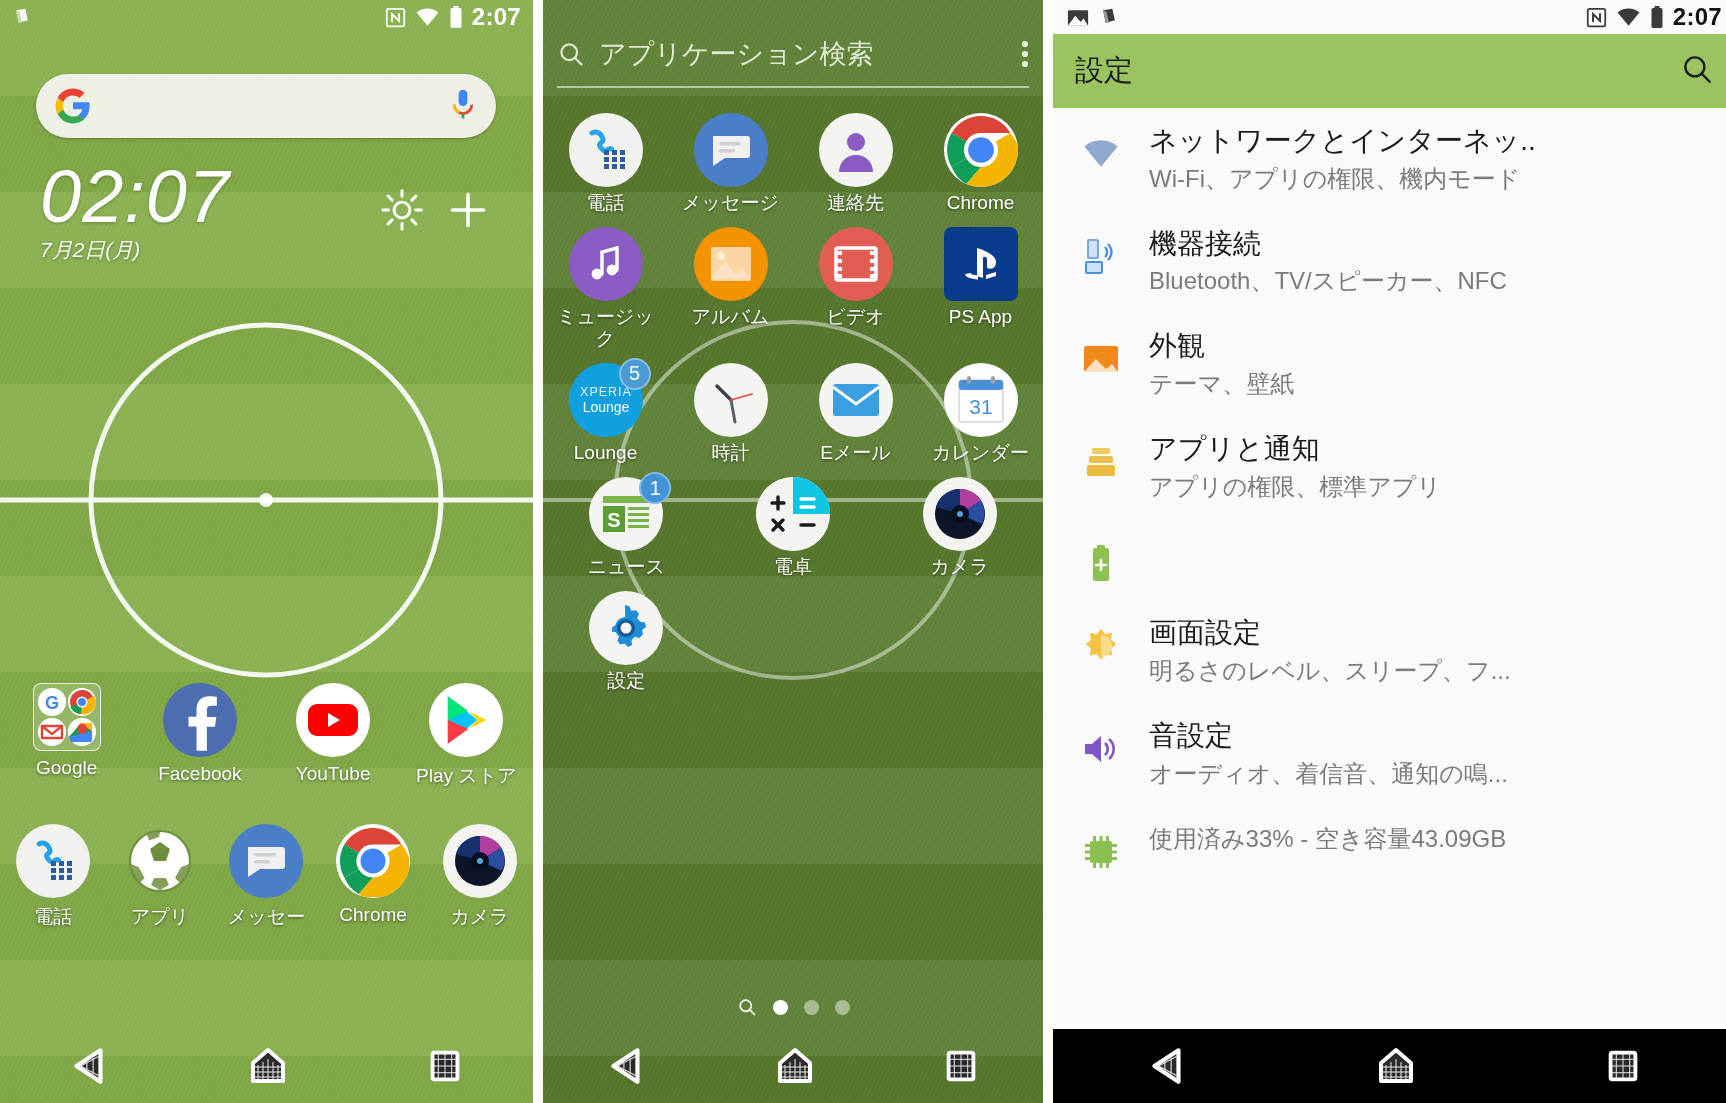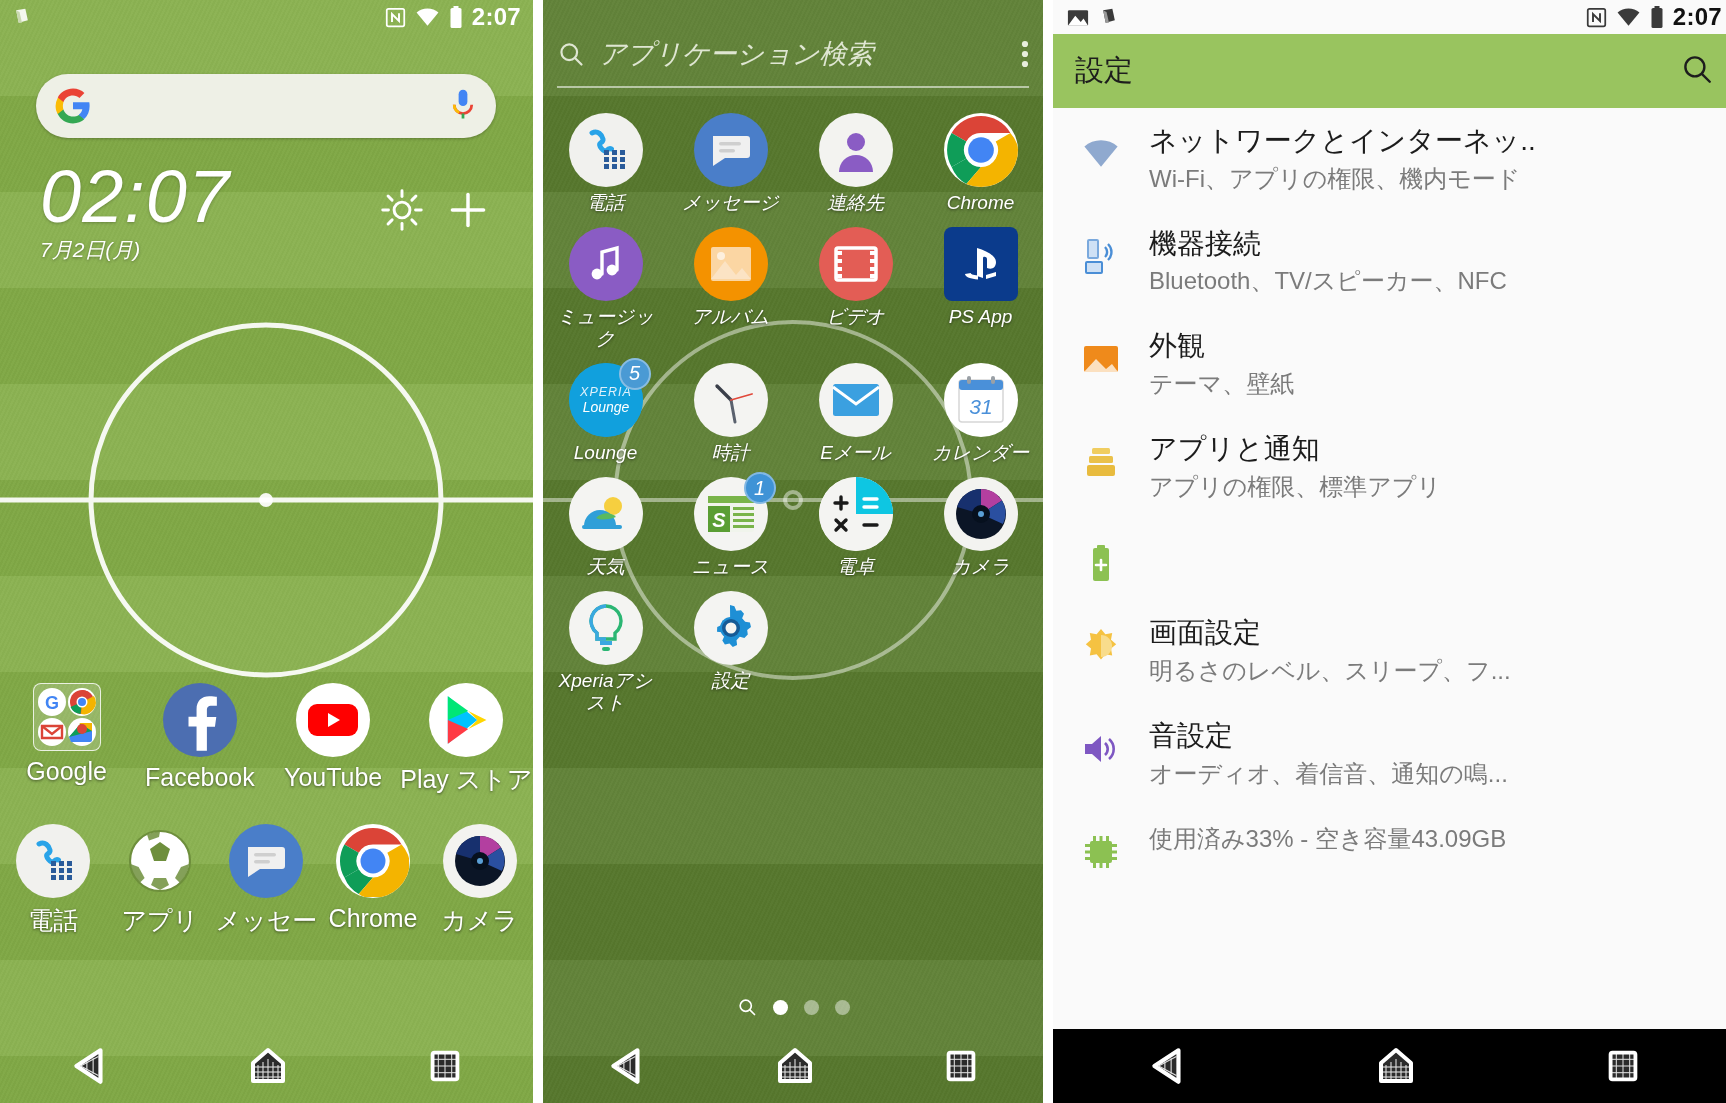--- a/index.html
+++ b/index.html
@@ -4,21 +4,21 @@
 <style>
   * { box-sizing: border-box; margin:0; padding:0; }
   html,body { width:1726px; height:1103px; overflow:hidden; background:#fff;
     font-family:"Liberation Sans","DejaVu Sans",sans-serif; }
   .stage { position:relative; width:1485px; height:1103px; display:flex; background:#ffffff; }
 
   
   .panel { position:relative; overflow:hidden; height:1103px; flex:none; }
   #panel-home   { width:533px; }
   .gap { width:10px; height:1103px; background:#ffffff; flex:none; }
-  #panel-drawer { width:500px;font-style:italic; }
+  #panel-drawer { width:500px; }
   #panel-settings { width:683px; }
 
   
   .grass { position:absolute; inset:0;
     background:
       repeating-linear-gradient(to bottom,
         rgba(255,255,255,0.055) 0px, rgba(255,255,255,0.055) 96px,
         rgba(0,0,0,0.035) 96px, rgba(0,0,0,0.035) 192px),
       repeating-linear-gradient(115deg,
         rgba(255,255,255,0.02) 0px, rgba(255,255,255,0.02) 2px,
@@ -54,21 +54,21 @@
   .clock-time { color:#fff; font-size:74px; font-weight:300; line-height:.95;
     letter-spacing:1px; text-shadow:0 1px 3px rgba(0,0,0,.25);
     font-family:"Liberation Sans",sans-serif; }
   .clock-date { color:#fff; font-size:21px; margin-top:4px; text-shadow:0 1px 3px rgba(0,0,0,.35); }
   .widget-ctrls { position:absolute; right:10px; top:26px; display:flex; align-items:center; gap:22px; }
 
   .home-row { position:absolute; left:0; right:0; display:flex; z-index:10; }
   #home-apps { top:683px; }
   #home-dock { top:824px; }
   .app { flex:1; display:flex; flex-direction:column; align-items:center; gap:6px; }
-  .app .lbl { color:#fff; font-size:25px; text-shadow:0 1px 3px rgba(0,0,0,.55);
+  .app .lbl { color:#fff; font-size:19px; text-shadow:0 1px 3px rgba(0,0,0,.55);
     max-width:100%; overflow:hidden; white-space:nowrap; }
   .ic { width:74px; height:74px; border-radius:50%; position:relative;
     display:flex; align-items:center; justify-content:center; overflow:hidden; }
   .ic.sq { border-radius:8px; }
 
   
   .navbar { position:absolute; bottom:0; left:0; right:0; height:74px;
     display:flex; align-items:center; justify-content:space-around; z-index:30; }
   .navbar.black { background:#000; }
 
@@ -563,33 +563,20 @@
             </div>
           </div>
           <div class="lbl">カレンダー</div>
         </div>
       </div>
 
       <div class="dgrid-row">
         <div class="dapp">
           <div class="iconwrap">
             <div class="ic" style="background:#f4f4f2;">
-              <svg width="56" height="48" viewBox="0 0 56 48">
-                <circle cx="35" cy="16" r="9" fill="#f6cf3f"></circle>
-                <path d="M6 36 a16 16 0 0 1 32 0 z" fill="#2f9fd8"></path>
-                <path d="M18 28 c6 -6 15 -6 20 -1 c-6 2 -13 4 -20 1z" fill="#5aba5e"></path>
-                <rect x="4" y="35" width="40" height="4" rx="2" fill="#2f9fd8"></rect>
-              </svg>
-            </div>
-          </div>
-          <div class="lbl">天気</div>
-        </div>
-        <div class="dapp">
-          <div class="iconwrap">
-            <div class="ic" style="background:#f4f4f2;">
               <svg width="54" height="48" viewBox="0 0 54 48">
                 <rect x="4" y="6" width="46" height="36" rx="2" fill="#f0f4ec"></rect>
                 <rect x="4" y="6" width="46" height="7" fill="#79b44a"></rect>
                 <rect x="4" y="16" width="22" height="26" fill="#5a9e34"></rect>
                 <text x="15" y="37" font-size="20" fill="#fff" text-anchor="middle" font-family="Liberation Sans,sans-serif" font-weight="bold">S</text>
                 <g fill="#79b44a">
                     <rect x="29" y="17" width="21" height="3"></rect>
                     <rect x="29" y="23" width="21" height="3"></rect>
                     <rect x="29" y="29" width="21" height="3"></rect>
                     <rect x="29" y="35" width="21" height="3"></rect>
@@ -634,33 +621,20 @@
                 <circle cx="32" cy="32" r="9" fill="#06101e"></circle>
                 <circle cx="32" cy="32" r="3" fill="#5a9fd6"></circle>
               </svg>
             </div>
           </div>
           <div class="lbl">カメラ</div>
         </div>
       </div>
 
       <div class="dgrid-row">
-        <div class="dapp">
-          <div class="iconwrap">
-            <div class="ic" style="background:#f4f4f2;">
-              <svg width="46" height="52" viewBox="0 0 46 52">
-                <path d="M23 4 a15 15 0 0 1 9 27 v6 H14 v-6 A15 15 0 0 1 23 4z" fill="none" stroke="#2bb673" stroke-width="3.4"></path>
-                <path d="M23 4 a15 15 0 0 0 -9 27 v6 h9" fill="none" stroke="#3aa8e0" stroke-width="3.4"></path>
-                <rect x="17" y="39" width="12" height="4" fill="#3aa8e0"></rect>
-                <rect x="19" y="45" width="8" height="4" rx="2" fill="#2bb673"></rect>
-              </svg>
-            </div>
-          </div>
-          <div class="lbl">Xperiaアシスト</div>
-        </div>
         <div class="dapp">
           <div class="iconwrap">
             <div class="ic" style="background:#f4f4f2;">
               <svg width="52" height="52" viewBox="0 0 52 52">
                 <path d="M26 4 l4.4 1.3 1.9 4.4 4.7 -.5 3 3.6 -1.9 4.4 3.1 3.6 4.7 .6 1.1 4.6 -3.8 2.9 .6 4.7 -3.4 3.3 -4.6 -1.1 -3.3 3.4 .6 4.7 -4.3 2 -3.3 -3.4 -4.6 1.1 -2.6 -4 2 -4.3 -2.6 -4 -4.7 -.6 .2 -4.7 4.4 -1.9 .9 -4.6 4.7 .3 2.9 -3.8z" fill="#1e8fd5" transform="translate(-1,-1)"></path>
                 <circle cx="26" cy="26" r="11" fill="#1e8fd5"></circle>
                 <circle cx="26" cy="26" r="9" fill="#155a96"></circle>
                 <circle cx="26" cy="26" r="5.5" fill="#f4f4f2"></circle>
               </svg>
             </div>

